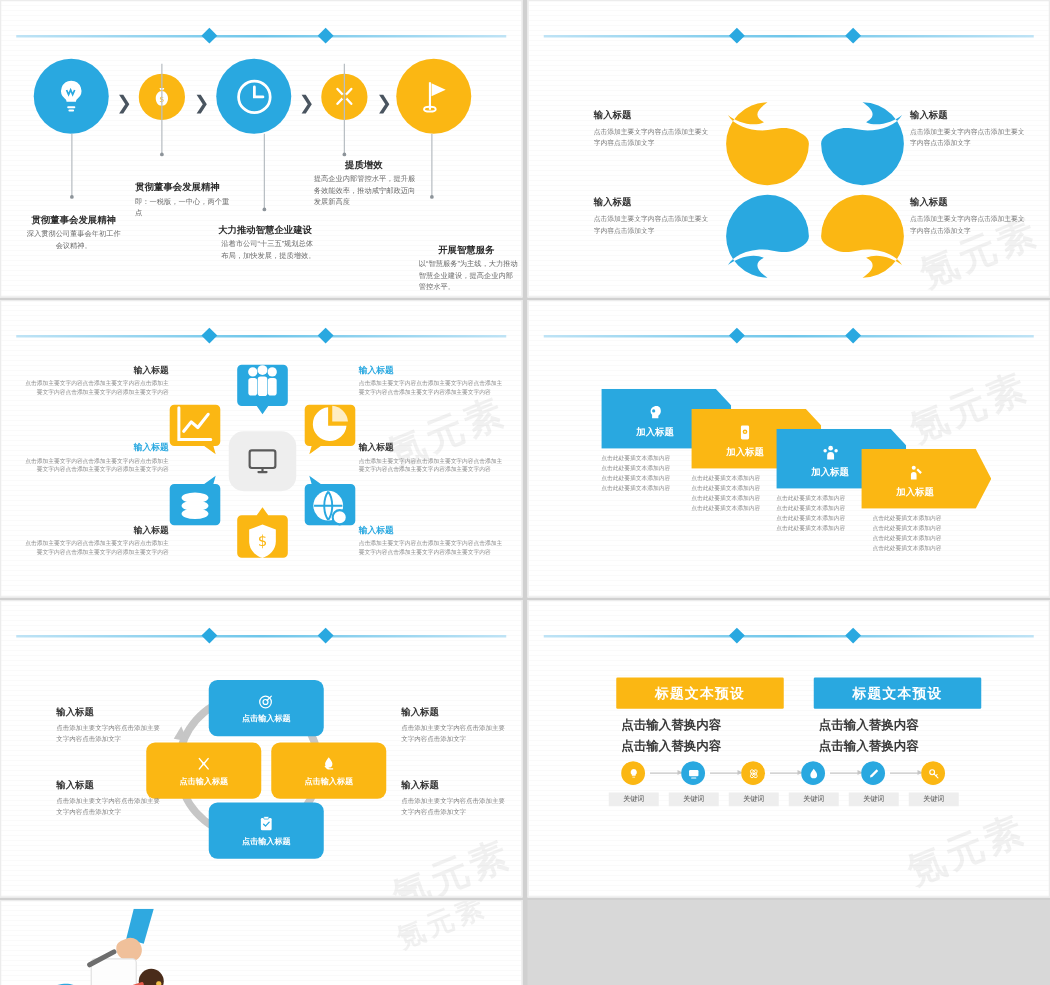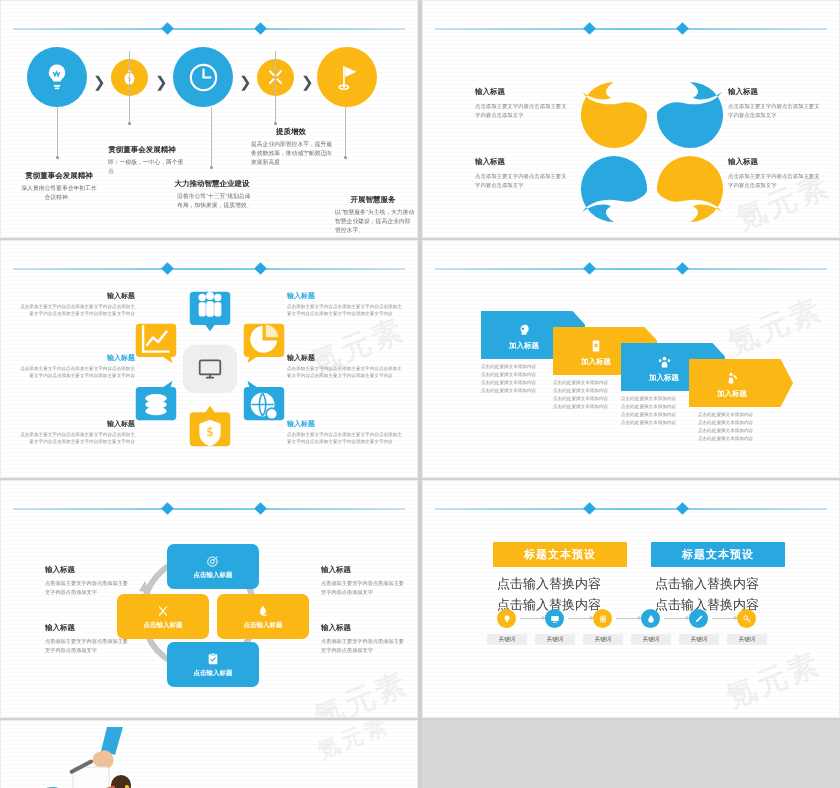--- a/index.html
+++ b/index.html
@@ -97,21 +97,21 @@
   .s5-txt{ position:absolute; width:86px; }
   .s5-h{ font-size:7.5px; font-weight:bold; color:#333; }
   .s5-p{ font-size:5.2px; color:#808080; line-height:1.7; margin-top:4px; }
 
   
   .hdr{
     position:absolute; height:25px; width:134px; border-radius:1px;
     display:flex; align-items:center; justify-content:center;
     color:#fff; font-size:11px; font-weight:bold; letter-spacing:1px;
   }
-  .s6-p{ position:absolute; font-size:13px; color:#3a3a3a; font-weight:normal; line-height:1.65; }
+  .s6-p{ position:absolute; font-size:10px; color:#3a3a3a; font-weight:bold; line-height:1.65; }
   .chain{ position:absolute; left:74px; top:128px; width:270px; height:38px; }
   .cic{
     position:absolute; width:19px; height:19px; border-radius:50%;
     display:flex; align-items:center; justify-content:center; color:#fff;
   }
   .carr{ position:absolute; top:9px; height:1px; background:#c6c6c6; }
   .carr::after{
     content:""; position:absolute; right:-1px; top:-2px;
     border-left:4px solid #c6c6c6; border-top:2.5px solid transparent; border-bottom:2.5px solid transparent;
   }

